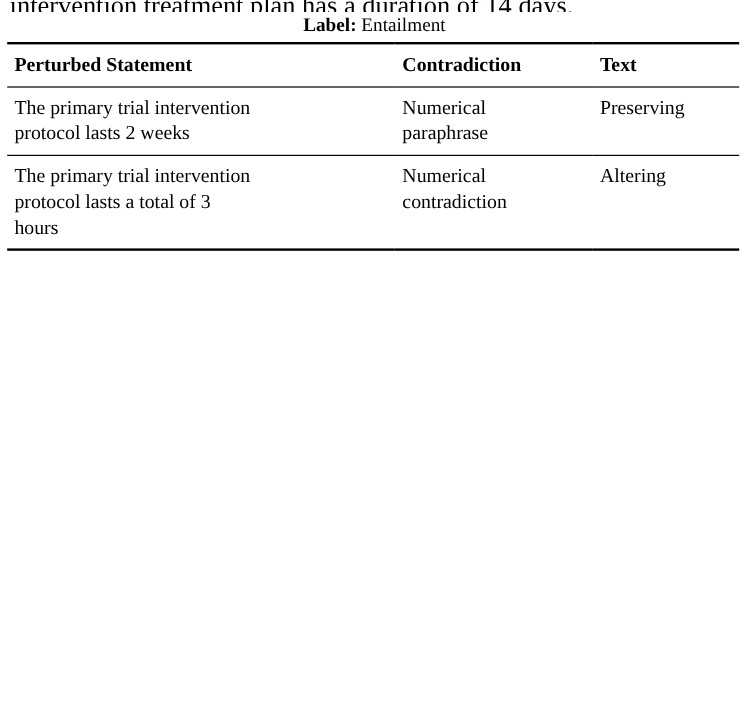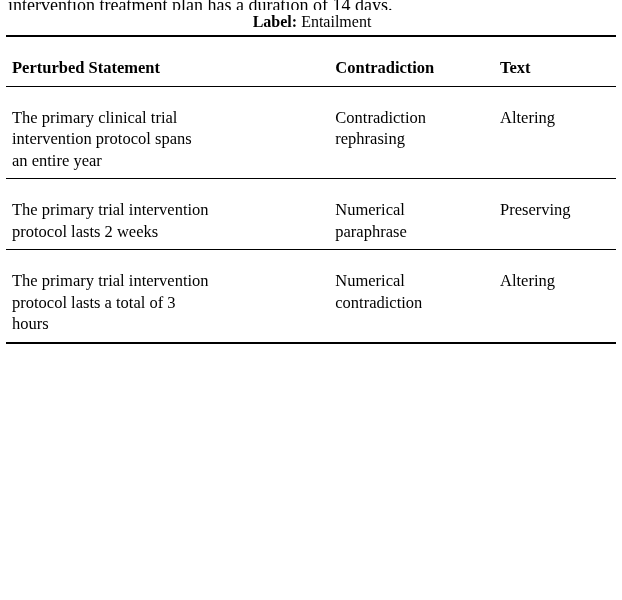--- a/index.html
+++ b/index.html
@@ -15,21 +15,21 @@
     overflow: hidden;
   }
   .page {
     position: relative;
     width: 622px;
     height: 600px;
     box-sizing: border-box;
     padding: 0 6px;
   }
   .clipped-line {
-    font-size: 18px;
+    font-size: 22px;
     line-height: 10px;
     height: 10px;
     overflow: hidden;
     margin: 0 0 2px 2px;
     color: #000;
     white-space: nowrap;
   }
   .label-line {
     font-size: 16px;
     line-height: 20px;
@@ -46,21 +46,21 @@
   table.ptable {
     width: 100%;
     border-collapse: collapse;
     table-layout: fixed;
     font-size: 16.5px;
   }
   table.ptable th,
   table.ptable td {
     text-align: left;
     vertical-align: top;
-    padding: 20px 4px 7px 6px;
+    padding: 6px 4px 7px 6px;
     line-height: 21.5px;
   }
   thead th {
     font-weight: bold;
     padding-top: 7px;
     padding-bottom: 8px;
   }
   .rule-top {
     border-top: 2.2px solid #000;
   }
@@ -99,34 +99,20 @@
     <thead>
       <tr>
         <th class="rule-top">Perturbed Statement</th>
         <th class="rule-top">Contradiction</th>
         <th class="rule-top">Text</th>
       </tr>
     </thead>
     <tbody>
       <tr>
         <td class="rule-mid">
-            <span class="cell-text">The primary clinical trial
-intervention protocol spans
-an entire year</span>
-          </td>
-        <td class="rule-mid">
-            <span class="cell-text">Contradiction
-rephrasing</span>
-          </td>
-        <td class="rule-mid">
-            <span class="cell-text">Altering</span>
-          </td>
-      </tr>
-      <tr>
-        <td class="rule-mid">
             <span class="cell-text">The primary trial intervention
 protocol lasts 2 weeks</span>
           </td>
         <td class="rule-mid">
             <span class="cell-text">Numerical
 paraphrase</span>
           </td>
         <td class="rule-mid">
             <span class="cell-text">Preserving</span>
           </td>

